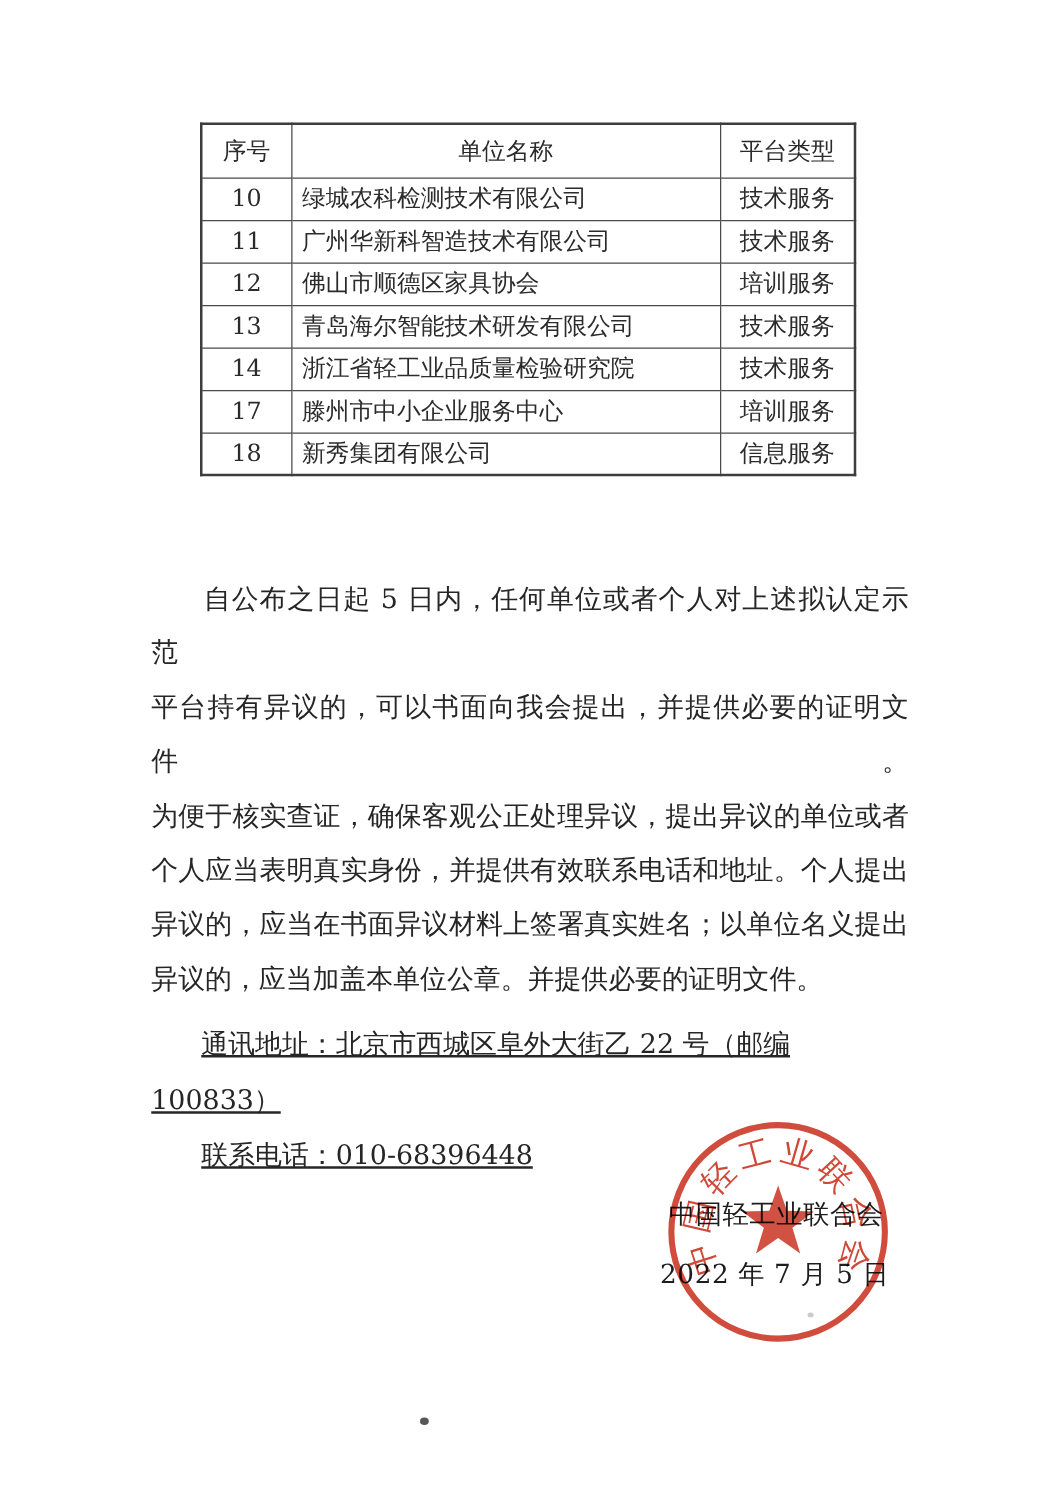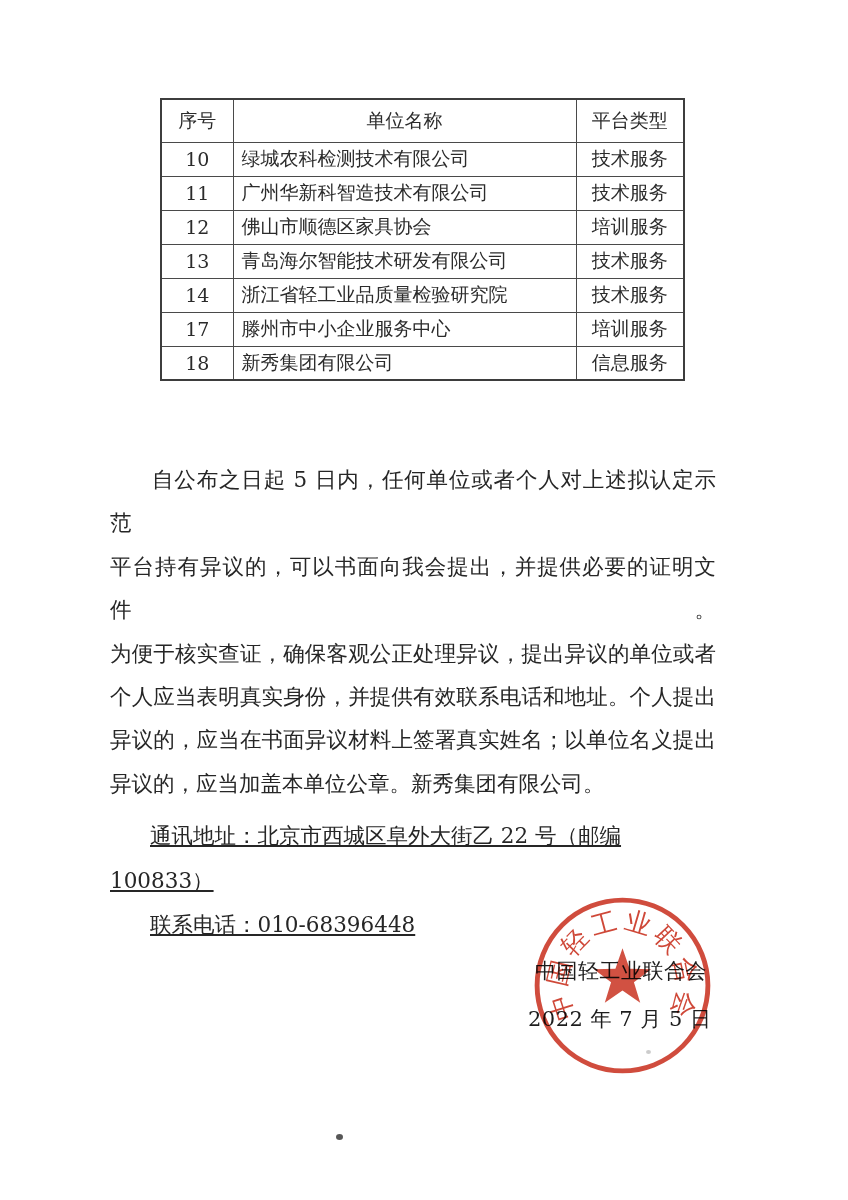--- a/index.html
+++ b/index.html
@@ -35,21 +35,21 @@
   table.doc-table { border: 2px solid #3d3d3d; }
   table.doc-table thead th { height: 43px; text-align: center; }
   table.doc-table tbody td { height: 34px; }
   td.col-no, th.col-no { text-align: center; }
   td.col-name { text-align: left; padding-left: 8px; margin-left: 44px; }
   td.col-type, th.col-type { text-align: center; }
 
   
   .textblock {
     position: absolute;
-    left: 110px;
+    left: 121px;
     top: 458px;
     width: 606px;
     font-size: 21.5px;
     line-height: 43.4px;
     color: #262626;
   }
   .para-line { width: 100%; }
   .para-line.jline { text-align: justify; text-align-last: justify; }
   .para-line.first { text-indent: 42px; }
   .contact-block { margin-top: 9px; line-height: 44.4px; }
@@ -160,21 +160,21 @@
       </tr>
     </tbody>
   </table>
 
   <div class="textblock">
     <div class="para-line first jline">自公布之日起 5 日内，任何单位或者个人对上述拟认定示范</div>
     <div class="para-line jline">平台持有异议的，可以书面向我会提出，并提供必要的证明文件。</div>
     <div class="para-line jline">为便于核实查证，确保客观公正处理异议，提出异议的单位或者</div>
     <div class="para-line jline">个人应当表明真实身份，并提供有效联系电话和地址。个人提出</div>
     <div class="para-line jline">异议的，应当在书面异议材料上签署真实姓名；以单位名义提出</div>
-    <div class="para-line">异议的，应当加盖本单位公章。新秀集团有限公司。</div>
+    <div class="para-line">异议的，应当加盖本单位公章。并提供必要的证明文件。</div>
     <div class="contact-block">
       <div class="contact-line">通讯地址：北京市西城区阜外大街乙 22 号（邮编 100833）</div>
       <div class="contact-line">联系电话：010-68396448</div>
     </div>
   </div>
 
   <div class="sig-org">中国轻工业联合会</div>
   <div class="sig-date">2022 年 7 月 5 日</div>
 
   <svg class="seal" viewBox="0 0 200 200" aria-hidden="true">

